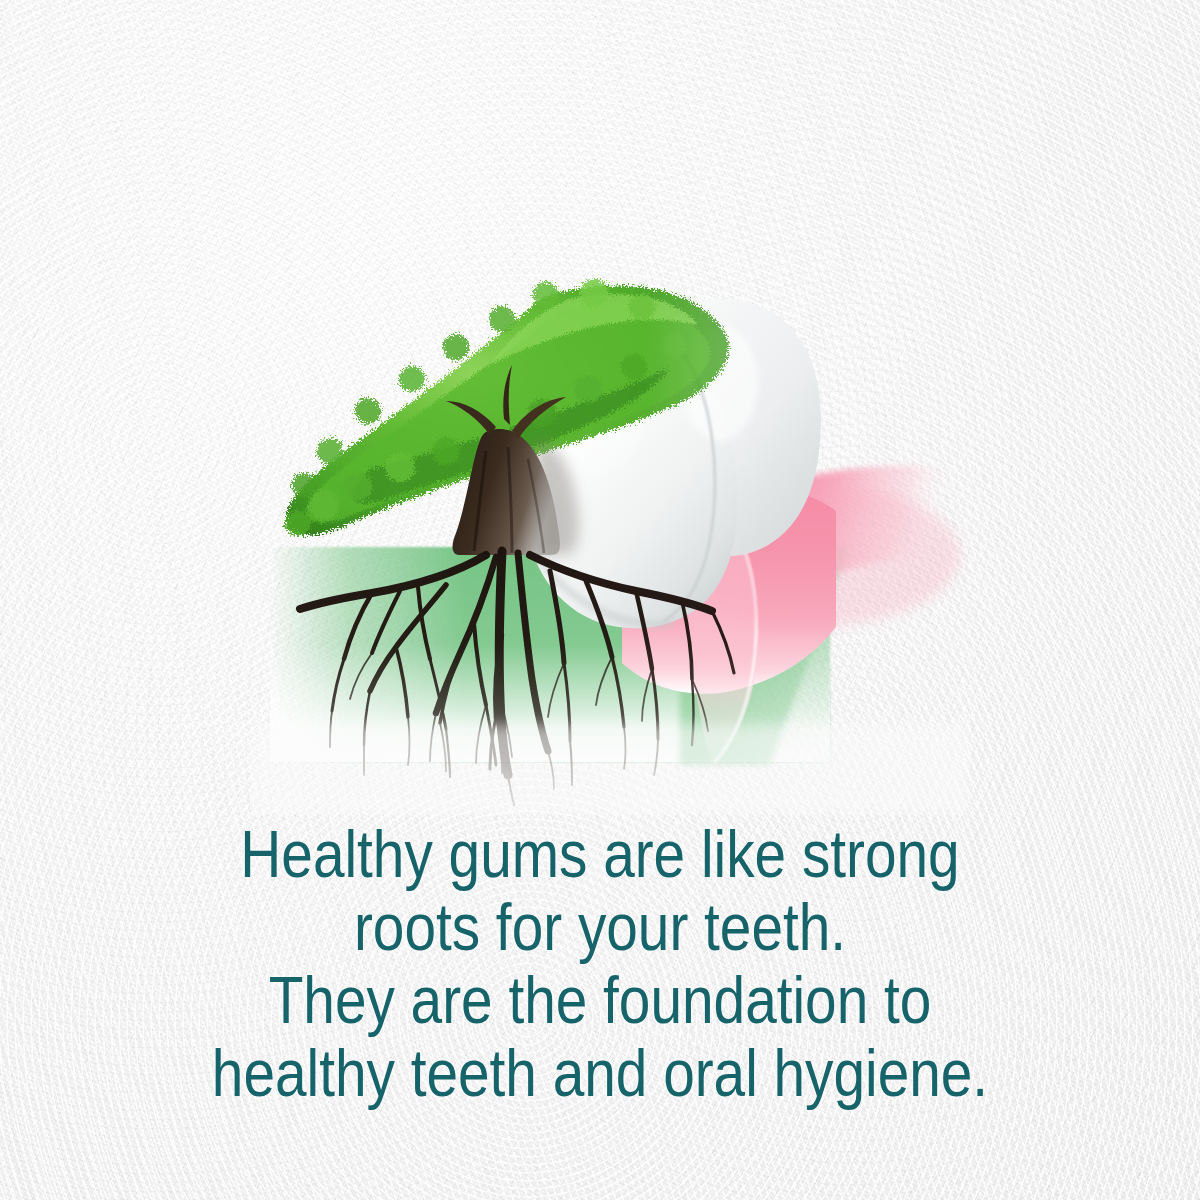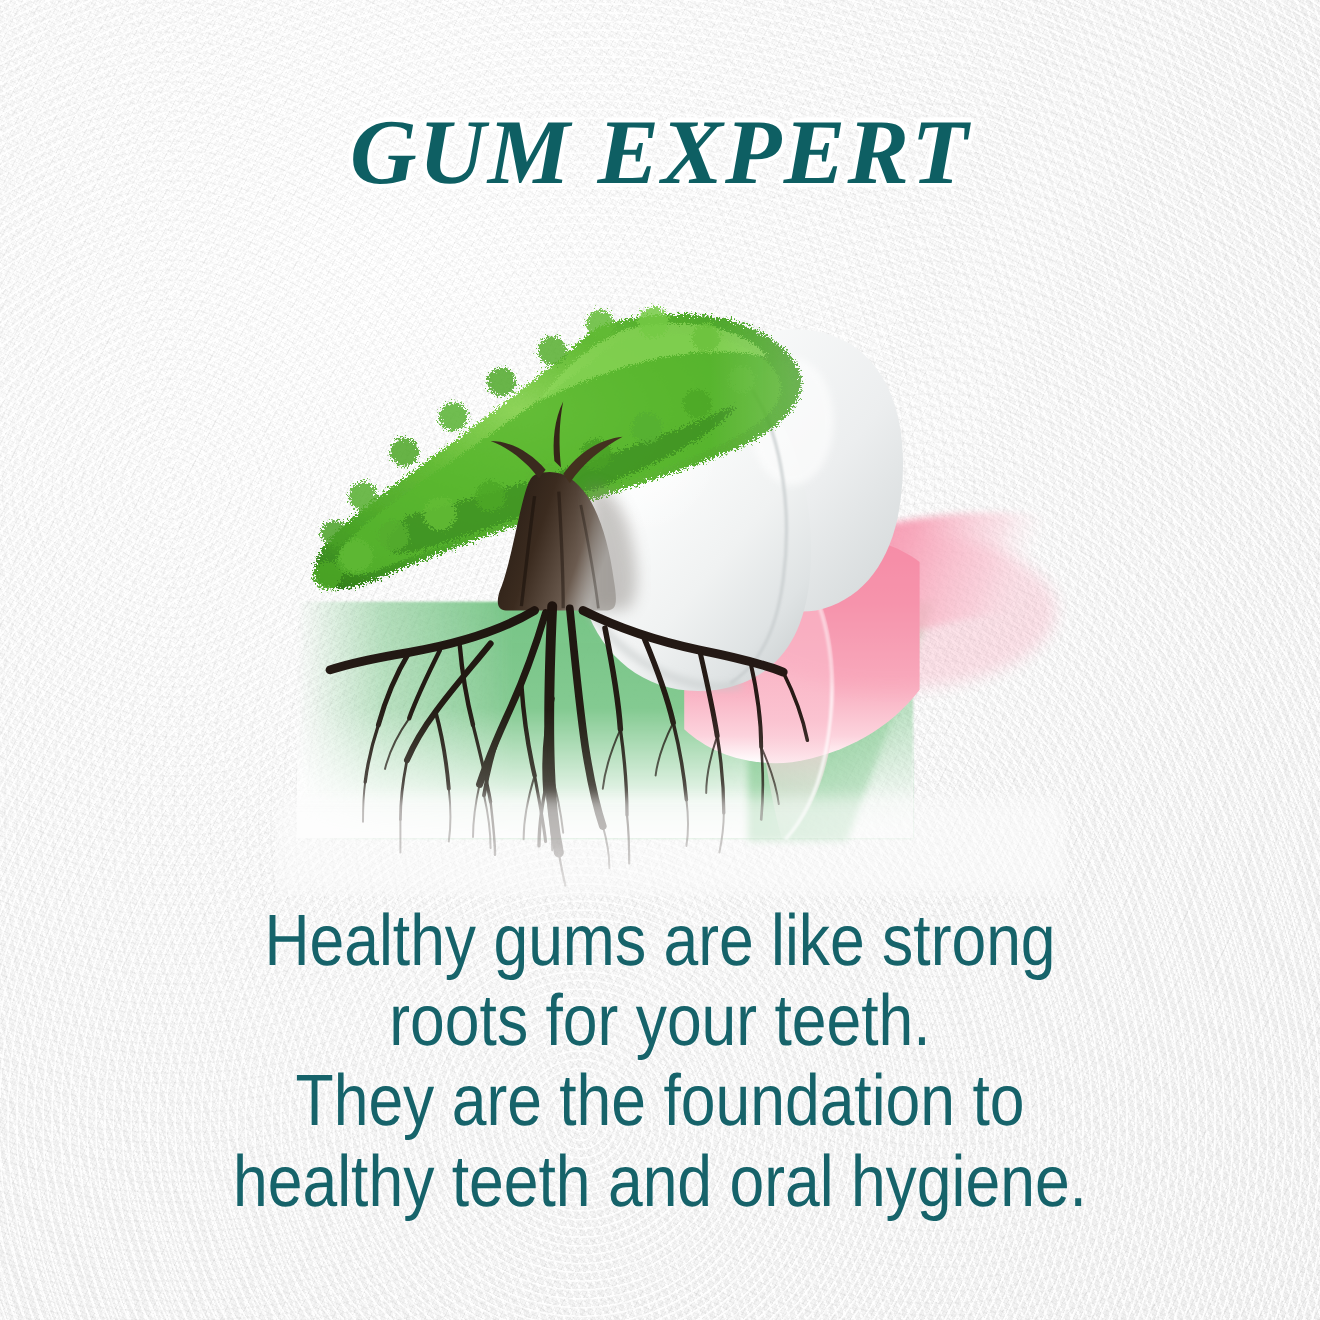--- a/index.html
+++ b/index.html
@@ -103,23 +103,20 @@
   }
   .body-copy .line { display: block; white-space: nowrap; }
 </style>
 </head>
 <body>
 
 <div id="poster">
 
   <div class="paper-texture"></div>
 
-  <div class="title-wrap">
-    <span class="title">GUM EXPERT</span>
-  </div>
 
   <div class="illustration">
     <svg viewBox="0 0 720 560" xmlns="http://www.w3.org/2000/svg">
       <defs>
 
         <linearGradient id="soilH" x1="0" y1="0" x2="1" y2="0">
           <stop offset="0.00" stop-color="#78c587" stop-opacity="0"></stop>
           <stop offset="0.14" stop-color="#78c587" stop-opacity="0.55"></stop>
           <stop offset="0.35" stop-color="#6fc17f" stop-opacity="0.95"></stop>
           <stop offset="0.78" stop-color="#6fc17f" stop-opacity="0.95"></stop>

